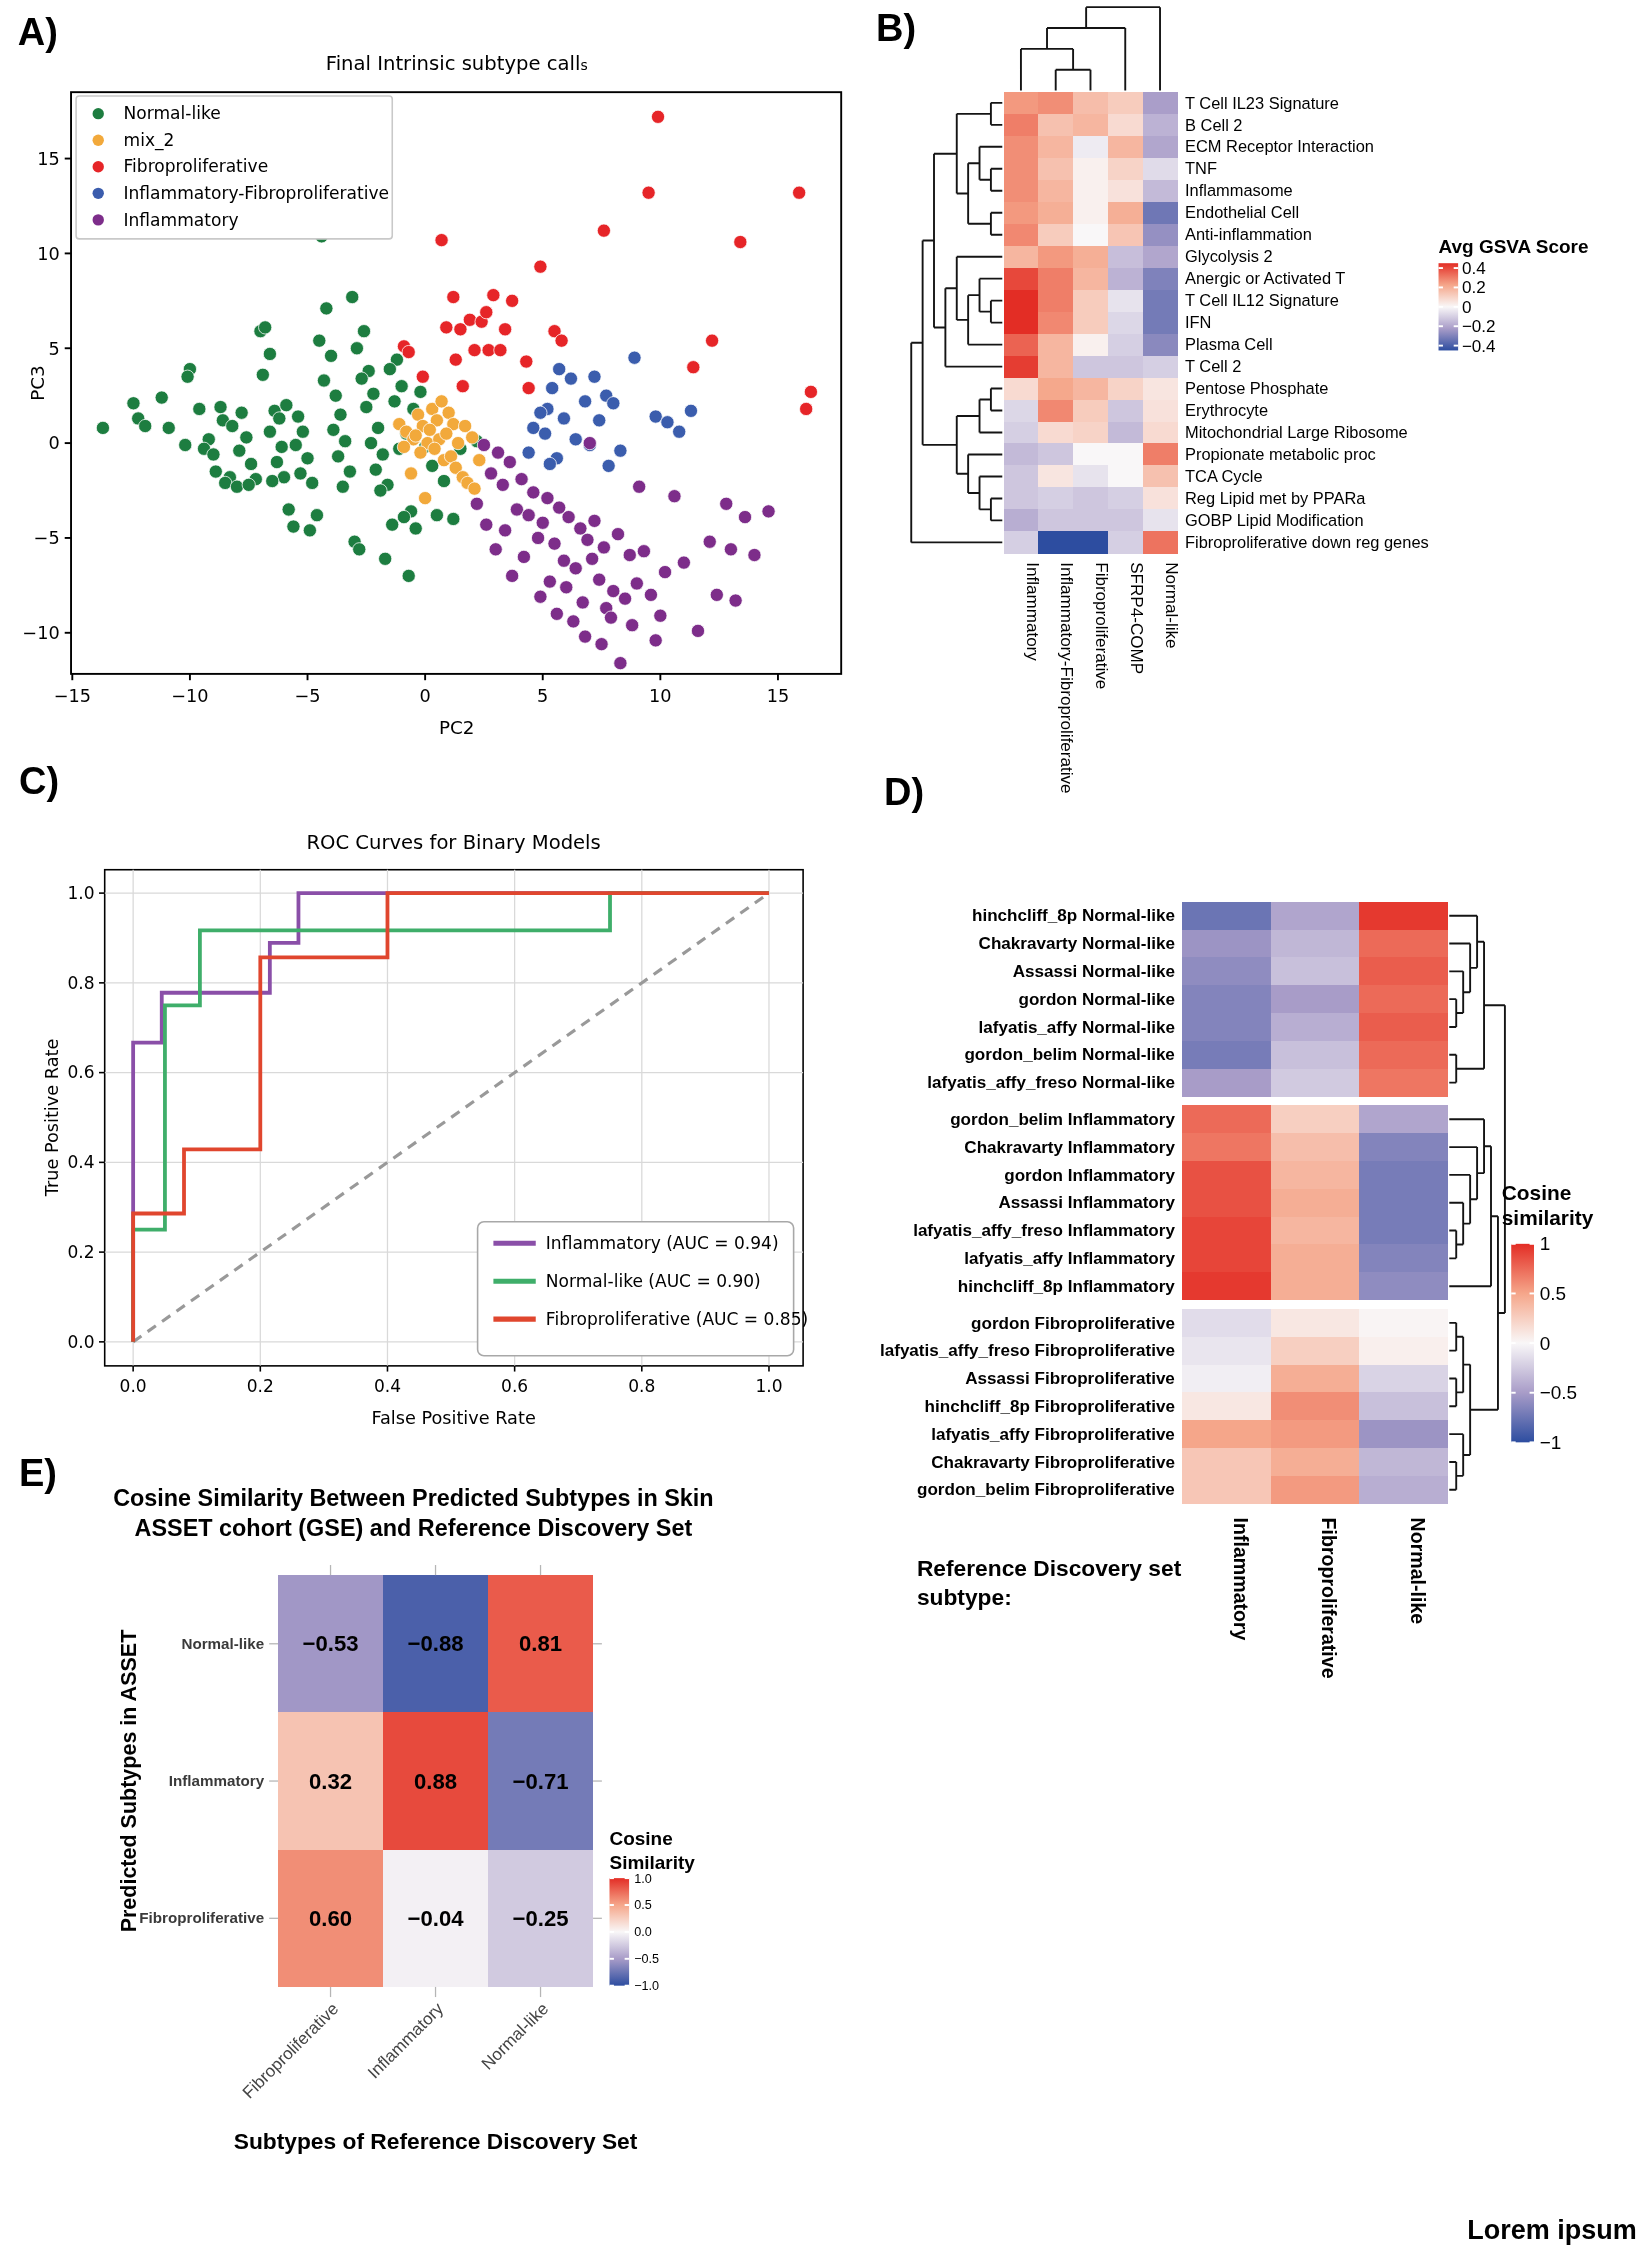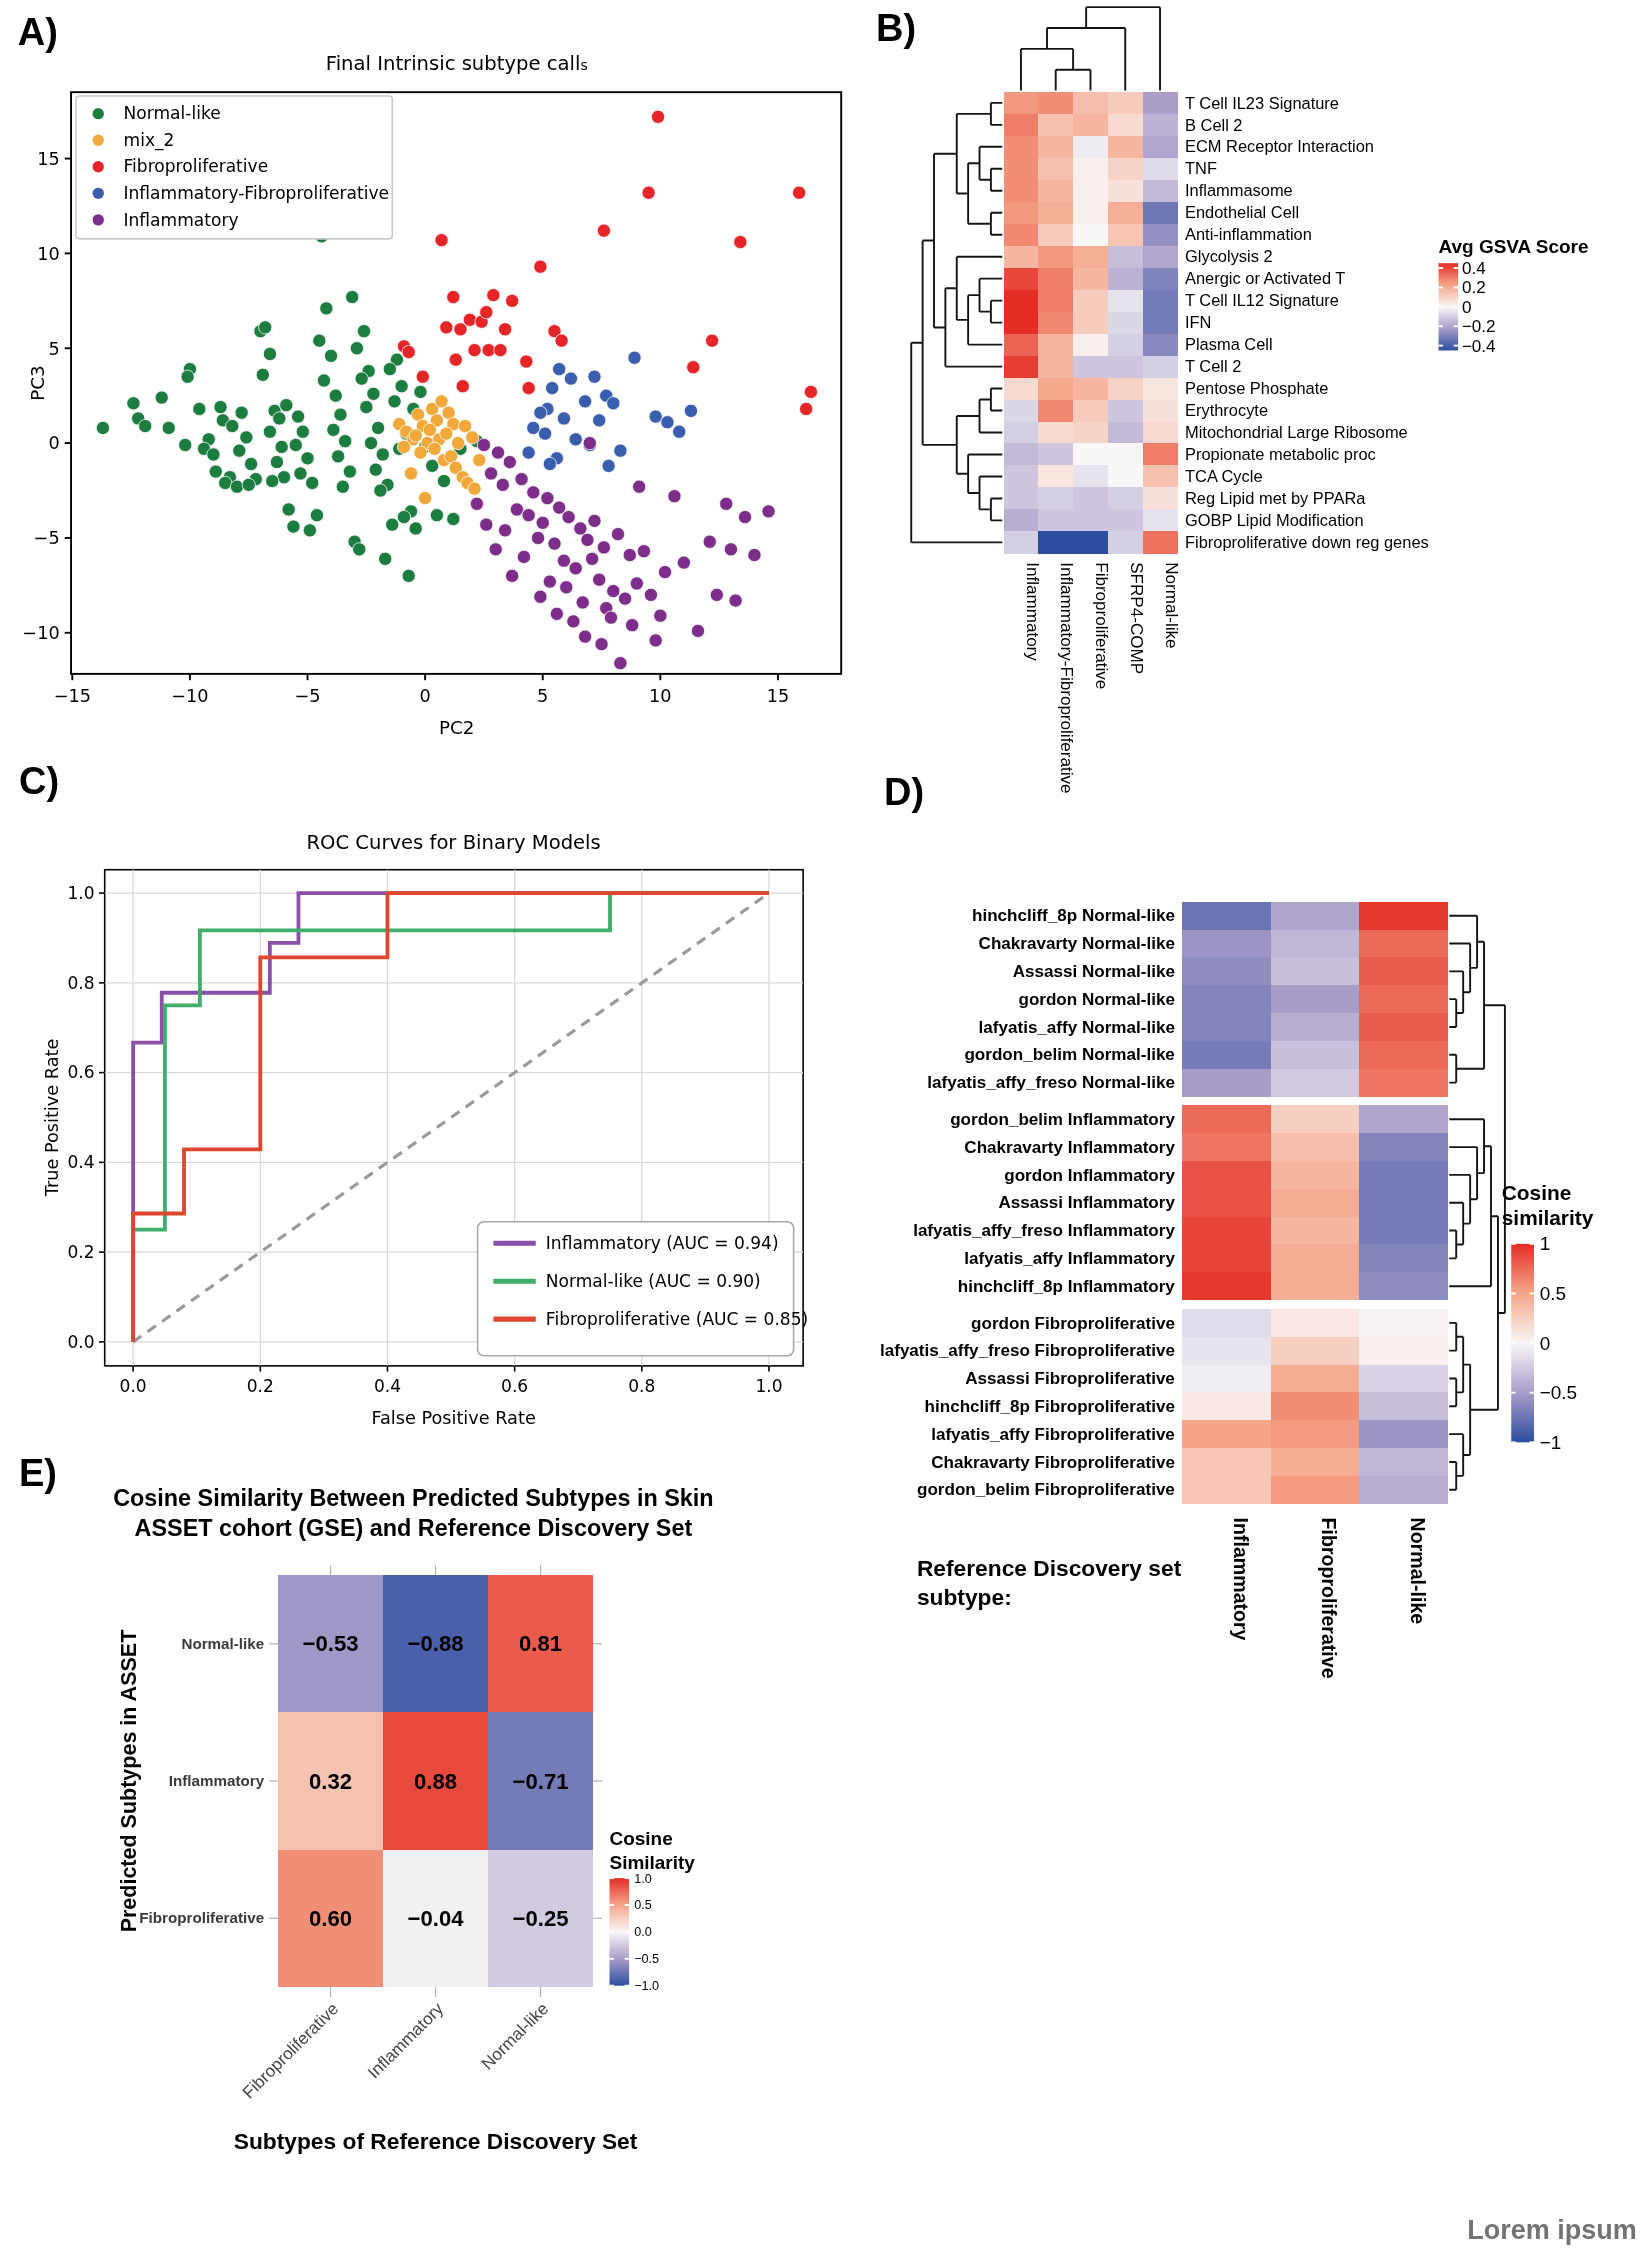--- a/index.html
+++ b/index.html
@@ -1,21 +1,21 @@
 <!DOCTYPE html>
 <html style="font-size:10px"><head>
 <meta charset="utf-8">
 <style>
   html,body{margin:0;padding:0;background:#ffffff;}
   #canvas{position:relative;width:1643px;height:2261px;background:#ffffff;overflow:hidden;
           font-family:"Liberation Sans",sans-serif;}
   .panel-letter{position:absolute;font-family:"Liberation Sans",sans-serif;font-weight:bold;
                 font-size:38px;color:#000;line-height:1;}
   .footer-text{position:absolute;right:6.3px;top:2215px;font-family:"Liberation Sans",sans-serif;
-               font-weight:bold;font-size:27px;color:#737373;}
+               font-weight:bold;font-size:27px;color:#000000;}
   svg{position:absolute;overflow:visible;}
   .fa{font-family:"DejaVu Sans",sans-serif;}
   .fb{font-family:"Liberation Sans",sans-serif;}
 </style>
 </head>
 <body>
 
 <div id="canvas">
   <div class="panel-letter" style="left:17.7px;top:12.7px;">A)</div>
   <div class="panel-letter" style="left:876px;top:8.9px;">B)</div>

